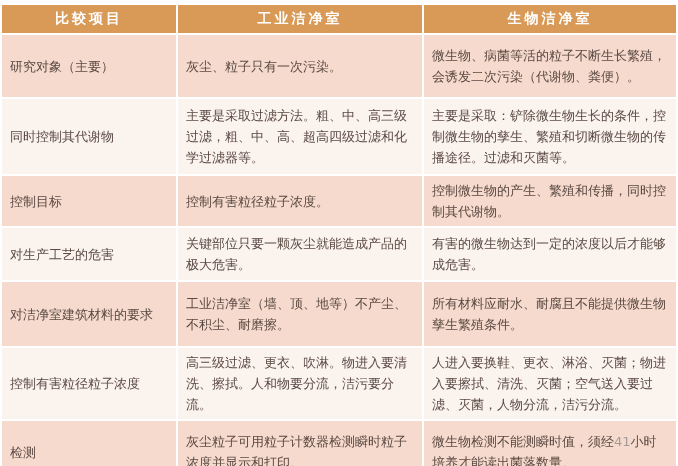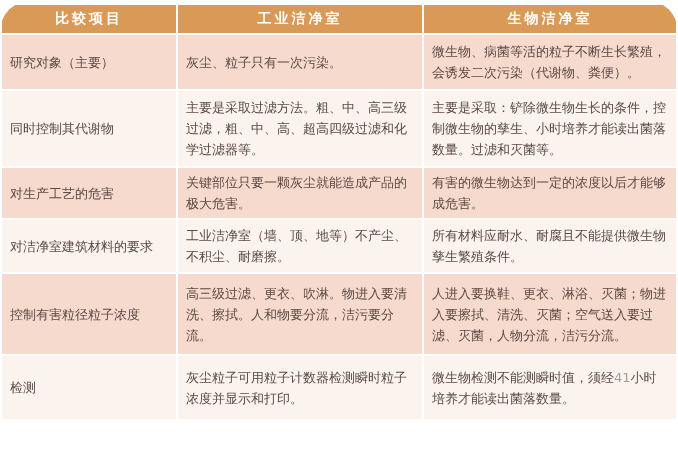--- a/index.html
+++ b/index.html
@@ -8,21 +8,20 @@
     background: #ffffff;
     font-family: "DejaVu Sans", "Liberation Sans", sans-serif;
   }
   .page {
     width: 678px;
     height: 466px;
     background: #ffffff;
     box-sizing: border-box;
     padding-top: 3px;
     overflow: hidden;
-    border-radius: 32px;
   }
   table.cmp {
     border-collapse: separate;
     border-spacing: 2px;
     width: 678px;
     table-layout: fixed;
   }
   table.cmp col.c1 { width: 174px; }
   table.cmp col.c2 { width: 244px; }
   table.cmp col.c3 { width: 252px; }
@@ -42,25 +41,25 @@
     line-height: 21px;
     color: var(--body-text, #5b4a43);
     vertical-align: middle;
     text-align: left;
     padding: 4px 9px 4px 8px;
     box-sizing: border-box;
     overflow: hidden;
   }
   tbody tr:nth-child(odd) td  { background: var(--row-odd-bg, #f6dacd); }
   tbody tr:nth-child(even) td { background: var(--row-even-bg, #fbf3ee); }
-  tbody tr:nth-child(1) { height: 54px; margin-left: 8px; }
+  tbody tr:nth-child(1) { height: 62px; margin-left: 8px; }
   tbody tr:nth-child(2) { height: 75px; }
   tbody tr:nth-child(3) { height: 50px; }
   tbody tr:nth-child(4) { height: 52px; margin-top: 39px; }
-  tbody tr:nth-child(5) { height: 80px; }
+  tbody tr:nth-child(5) { height: 64px; }
   tbody tr:nth-child(6) { height: 63px; }
   tbody tr:nth-child(7) { height: 62px; }
   .muted { color: var(--muted-text, #a39b97); }
 </style>
 </head>
 <body>
 
 <div class="page">
   <table class="cmp">
     <colgroup>
@@ -78,21 +77,26 @@
     <tbody>
 
     <tr>
           <td>研究对象（主要）</td>
           <td>灰尘、粒子只有一次污染。</td>
           <td>微生物、病菌等活的粒子不断生长繁殖，会诱发二次污染（代谢物、粪便）。</td>
         </tr>
         <tr>
           <td>同时控制其代谢物</td>
           <td>主要是采取过滤方法。粗、中、高三级过滤，粗、中、高、超高四级过滤和化学过滤器等。</td>
-          <td>主要是采取：铲除微生物生长的条件，控制微生物的孳生、小时培养才能读出菌落数量。过滤和灭菌等。</td>
+          <td>主要是采取：铲除微生物生长的条件，控制微生物的孳生、繁殖和切断微生物的传播途径。过滤和灭菌等。</td>
+        </tr>
+        <tr>
+          <td>控制目标</td>
+          <td>控制有害粒径粒子浓度。</td>
+          <td>控制微生物的产生、繁殖和传播，同时控制其代谢物。</td>
         </tr>
         <tr>
           <td>对生产工艺的危害</td>
           <td>关键部位只要一颗灰尘就能造成产品的极大危害。</td>
           <td>有害的微生物达到一定的浓度以后才能够成危害。</td>
         </tr>
         <tr>
           <td>对洁净室建筑材料的要求</td>
           <td>工业洁净室（墙、顶、地等）不产尘、不积尘、耐磨擦。</td>
           <td>所有材料应耐水、耐腐且不能提供微生物孳生繁殖条件。</td>

